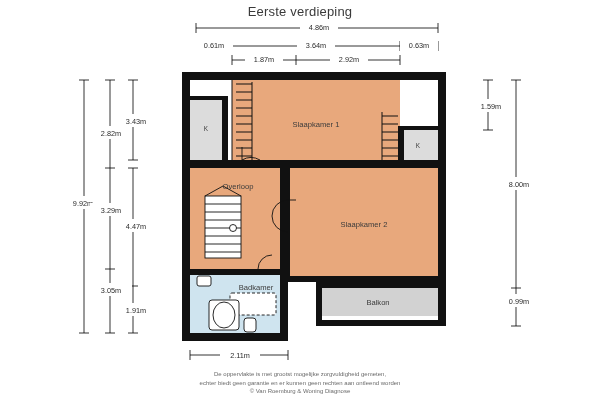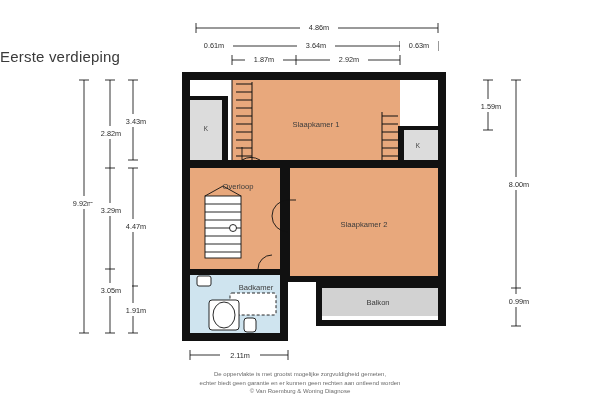--- a/index.html
+++ b/index.html
@@ -16,25 +16,24 @@
   }
   #stage {
     position: absolute;
     left: 0; top: 0;
     width: 600px; height: 400px;
   }
   .title {
     position: absolute;
     width: 100%;
     top: 4px;
-    text-align: left;
-    font-size: 15px;
+    text-align: center;
+    font-size: 13px;
     color: #3a3a3a;
     letter-spacing: .2px;
-    margin-top: 44px;
   }
   .footer {
     position: absolute;
     width: 100%;
     bottom: 4px;
     text-align: center;
     font-size: 6px;
     color: #6b6b6b;
     line-height: 1.45;
   }

